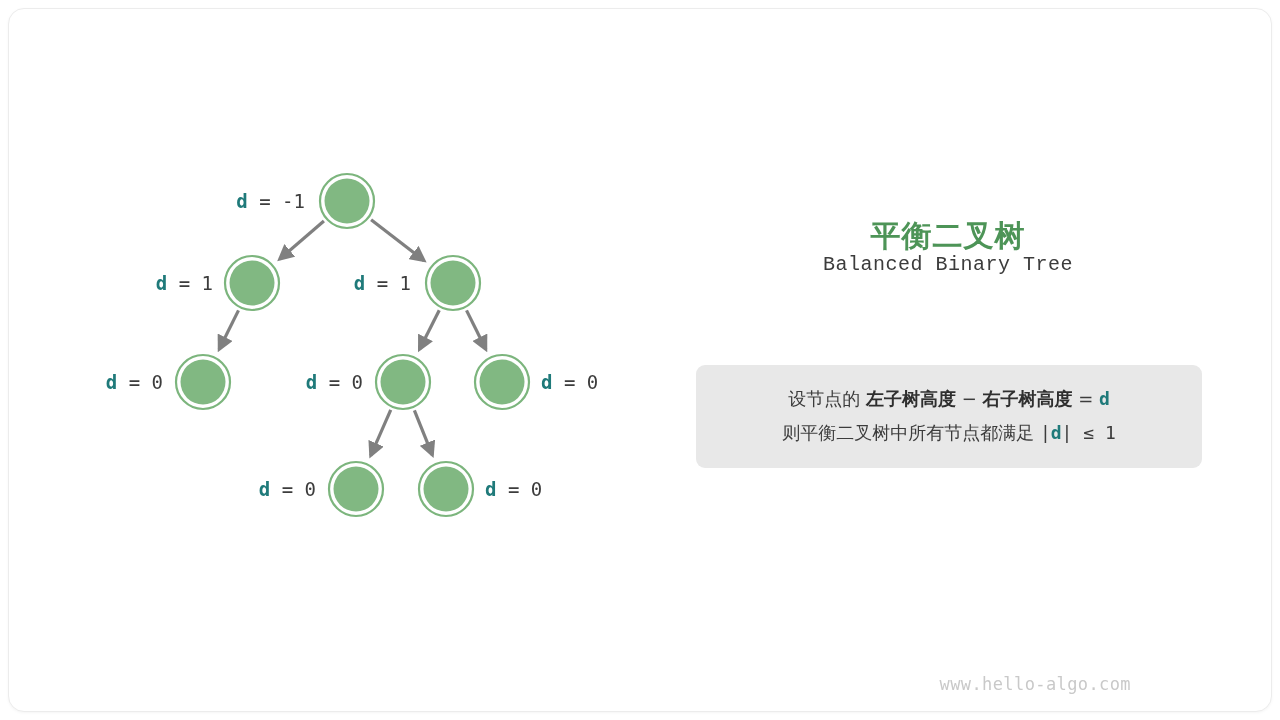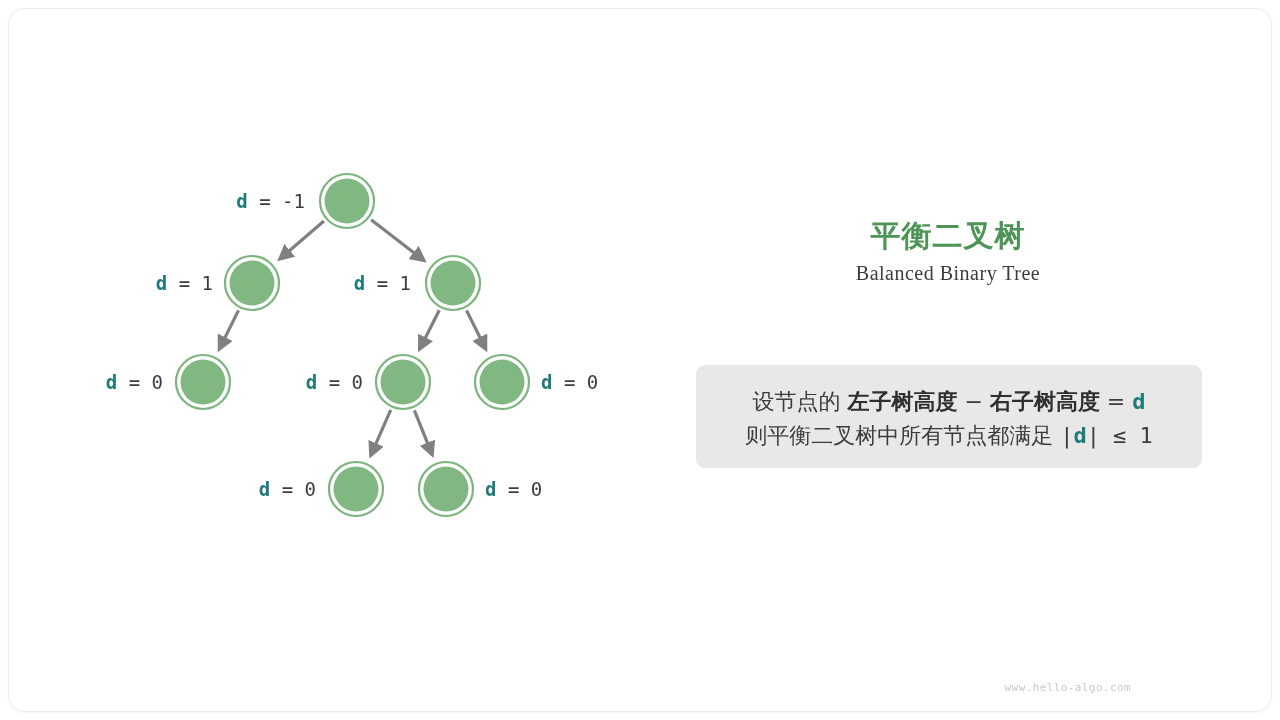--- a/index.html
+++ b/index.html
@@ -59,59 +59,59 @@
     font-size: 30px;
     letter-spacing: 1px;
     font-family: "DejaVu Sans", sans-serif;
     line-height: 28px;
   }
   #panel-subtitle {
     text-align: center;
     width: 576px;
     color: #3c3c3c;
     font-size: 20px;
-    margin-top: 10px;
+    margin-top: 2px;
     letter-spacing: 0.5px;
-    font-family: Liberation Serif, serif;
+    font-family: Liberation Mono, monospace;
     line-height: 26px;
   }
 
   #info-box {
     position: absolute;
     left: 696px;
     top: 365px;
     width: 506px;
     height: 103px;
     background: #e8e8e8;
     border-radius: 9px;
     box-sizing: border-box;
   }
   .info-line {
     position: absolute;
     left: 0;
     width: 506px;
     text-align: center;
-    font-size: 22px;
+    font-size: 18px;
     color: #3c3c3c;
     font-family: "DejaVu Sans", sans-serif;
     white-space: pre;
   }
   #info-line-1 { top: 22px; }
   #info-line-2 { top: 56px; }
   .ib { font-weight: bold; color: #2f2f2f; }
   .dvar { color: #1f7a7a; font-weight: bold; }
   .mono-sm { font-family: "DejaVu Sans Mono", monospace; }
 
   
   #watermark {
     position: absolute;
     right: 36px;
     bottom: 26px;
     color: #c9c9c9;
-    font-size: 11px;
+    font-size: 17px;
     font-family: "DejaVu Sans Mono", monospace;
     letter-spacing: 0.4px;
   }
 
   
   .nlabel-d {
     fill: #1f7a7a;
     font-family: "DejaVu Sans Mono", monospace;
     font-weight: bold;
     font-size: 19px;

